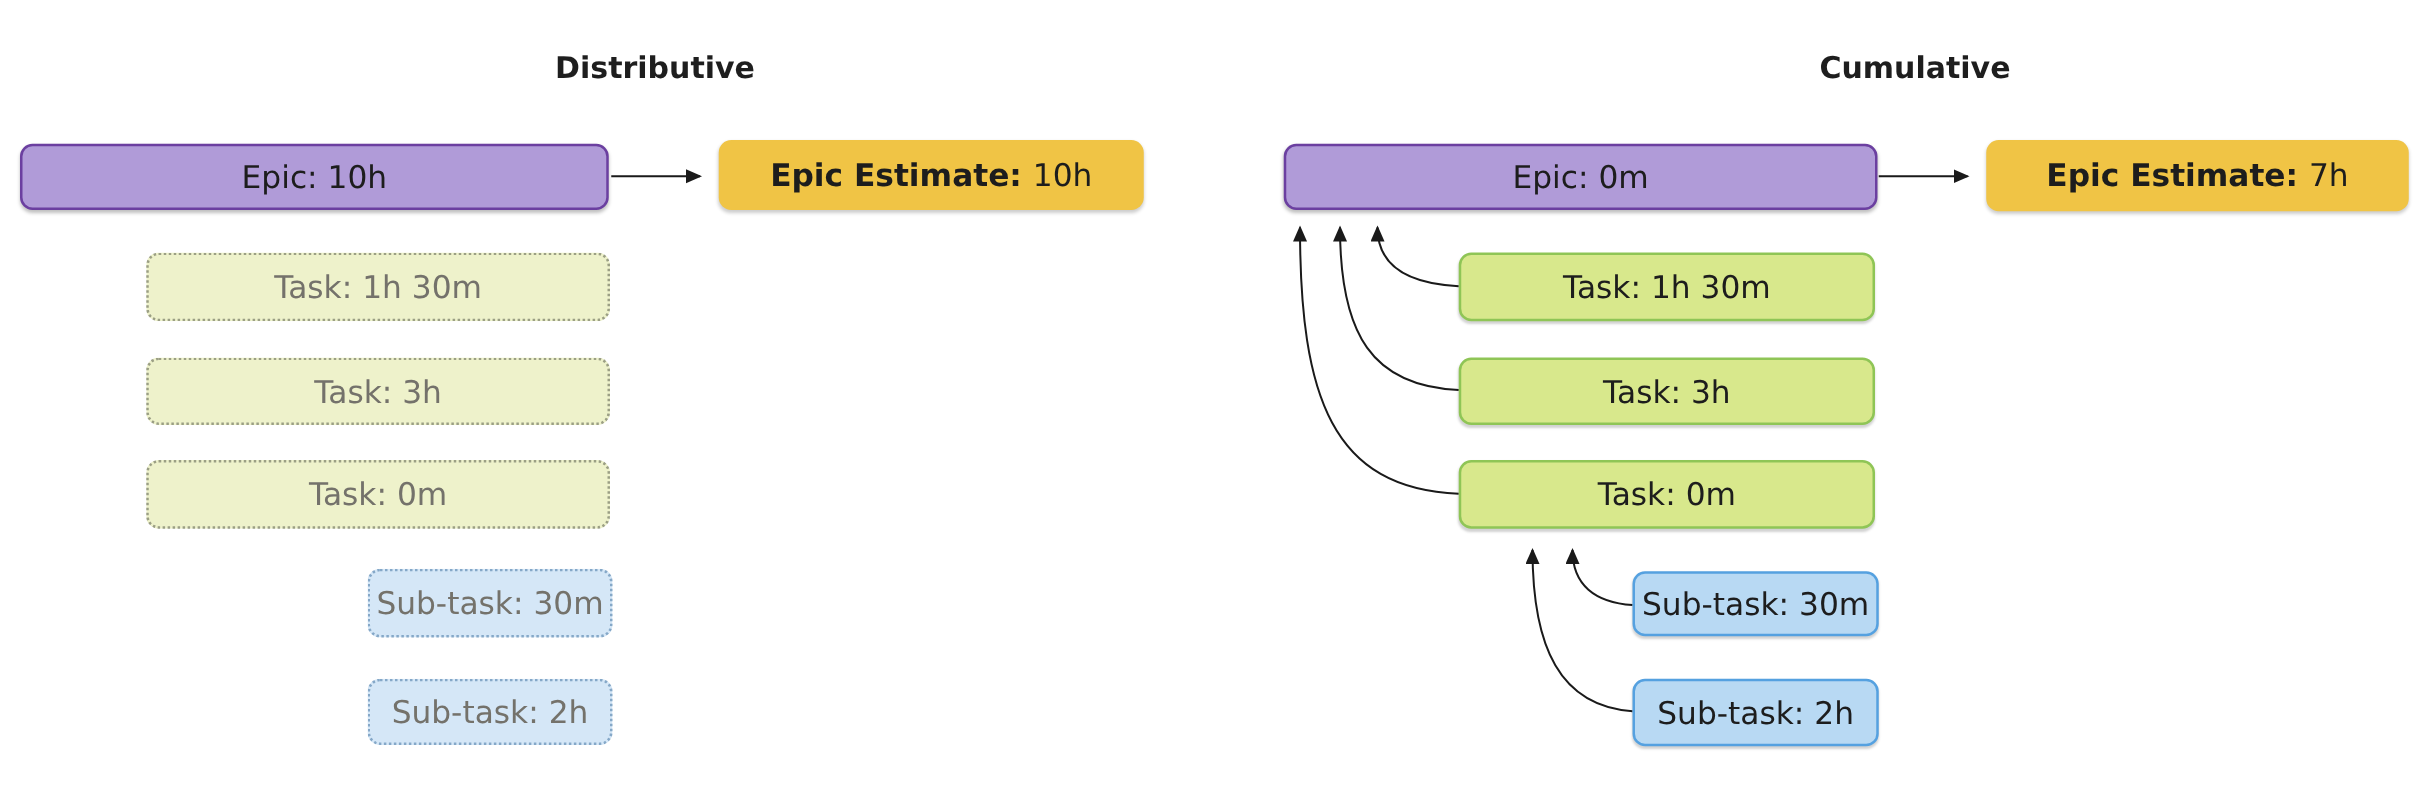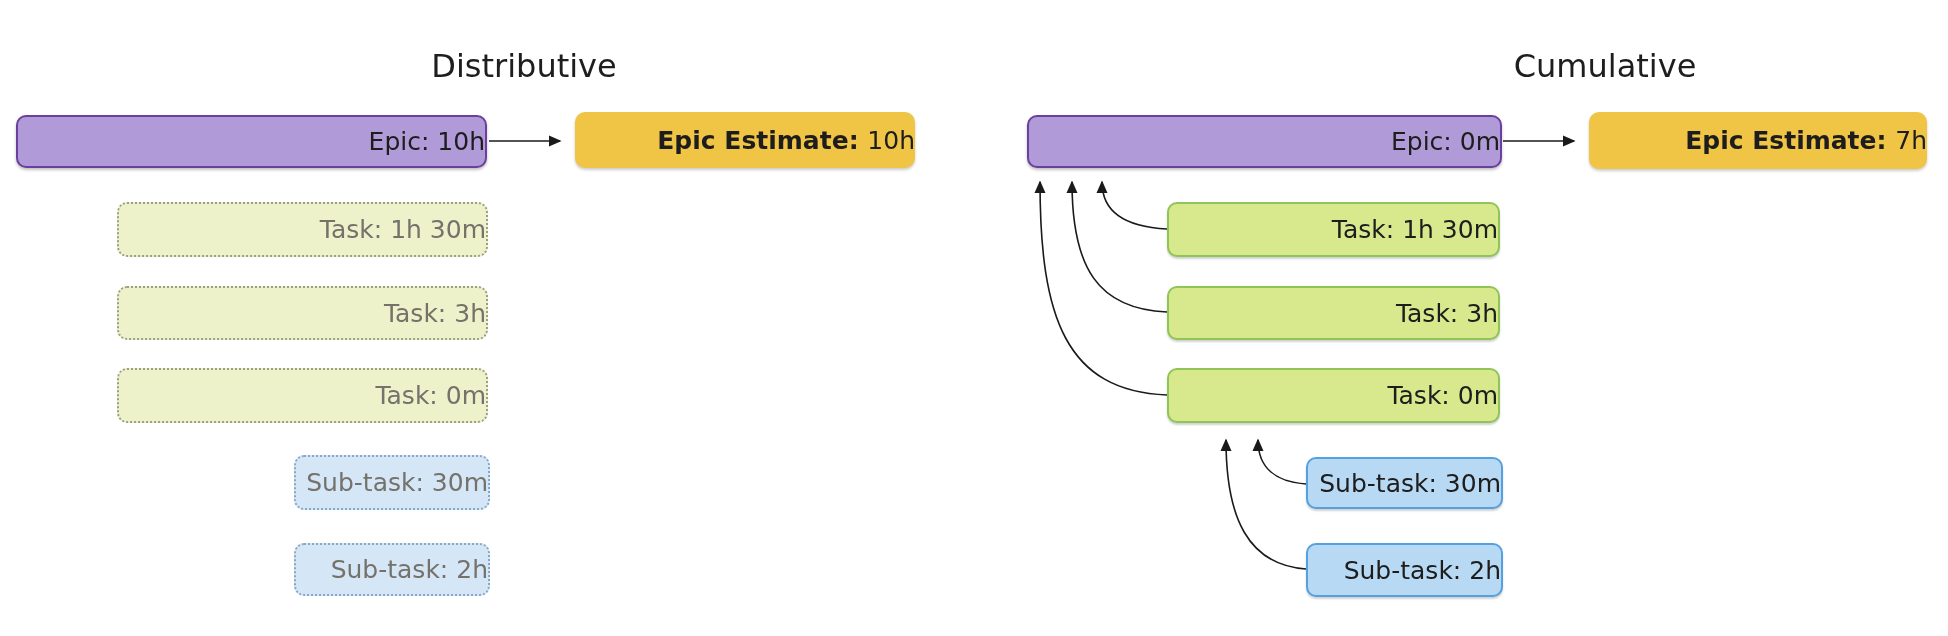--- a/index.html
+++ b/index.html
@@ -2,25 +2,25 @@
 <html style="--epic-fill: #b09bd8; --epic-border: #6b3fa0; --estimate-fill: #f0c445; --task-fill-solid: #d8e88c; --task-border-solid: #8fc556; --task-fill-muted: #eef2cb; --task-border-muted: #9b9f84; --subtask-fill-solid: #b8d9f3; --subtask-border-solid: #55a1e0; --subtask-fill-muted: #d5e7f7; --subtask-border-muted: #85a8c8; --text-dark: #1d1d1d; --text-muted: #74726b; --arrow: #1a1a1a;"><head>
 <meta charset="utf-8">
 <style>
   html,body{margin:0;padding:0;background:#ffffff;}
   .canvas{
     position:relative;width:1948px;height:636px;overflow:hidden;background:#ffffff;
     font-family:"DejaVu Sans","Liberation Sans",sans-serif;
   }
   .title{
     position:absolute;transform:translateX(-50%);white-space:nowrap;
-    font-size:32px;font-weight:normal;color:#1e1e1e;
+    font-size:24px;font-weight:bold;color:#1e1e1e;
   }
   .node{
     position:absolute;box-sizing:border-box;border-radius:10px;
-    display:flex;align-items:center;justify-content:flex-end;
+    display:flex;align-items:center;justify-content:center;
     font-size:25px;white-space:pre;line-height:1;
   }
   .node b{font-weight:normal;}
   .epic{
     background:var(--epic-fill,#b09bd8);
     border:2px solid var(--epic-border,#6b3fa0);
     color:var(--text-dark,#1d1d1d);
     box-shadow:0 2px 3px rgba(0,0,0,.25);
   }
   .estimate{
@@ -87,21 +87,21 @@
     <div class="node task-muted" style="left:117px;top:286px;width:371px;height:54px;"><span>Task: </span><b>3h</b></div>
 
     <div class="node task-muted" style="left:117px;top:368px;width:371px;height:55px;"><span>Task: </span><b>0m</b></div>
 
     <div class="node sub-muted" style="left:294px;top:455px;width:196px;height:55px;"><span>Sub-task: </span><b>30m</b></div>
 
     <div class="node sub-muted" style="left:294px;top:543px;width:196px;height:53px;"><span>Sub-task: </span><b>2h</b></div>
   </section>
 
   <section>
-    <h2 class="title" style="left:1605px;top:20px;">Cumulative</h2>
+    <h2 class="title" style="left:1532px;top:20px;">Cumulative</h2>
 
     <div class="node epic" style="left:1027px;top:115px;width:475px;height:53px;"><span>Epic: </span><b>0m</b></div>
 
     <div class="node estimate" style="left:1589px;top:112px;width:338px;height:57px;"><span>Epic Estimate: </span><b>7h</b></div>
 
     <div class="node task-solid" style="left:1167px;top:202px;width:333px;height:55px;"><span>Task: </span><b>1h 30m</b></div>
 
     <div class="node task-solid" style="left:1167px;top:286px;width:333px;height:54px;"><span>Task: </span><b>3h</b></div>
 
     <div class="node task-solid" style="left:1167px;top:368px;width:333px;height:55px;"><span>Task: </span><b>0m</b></div>

